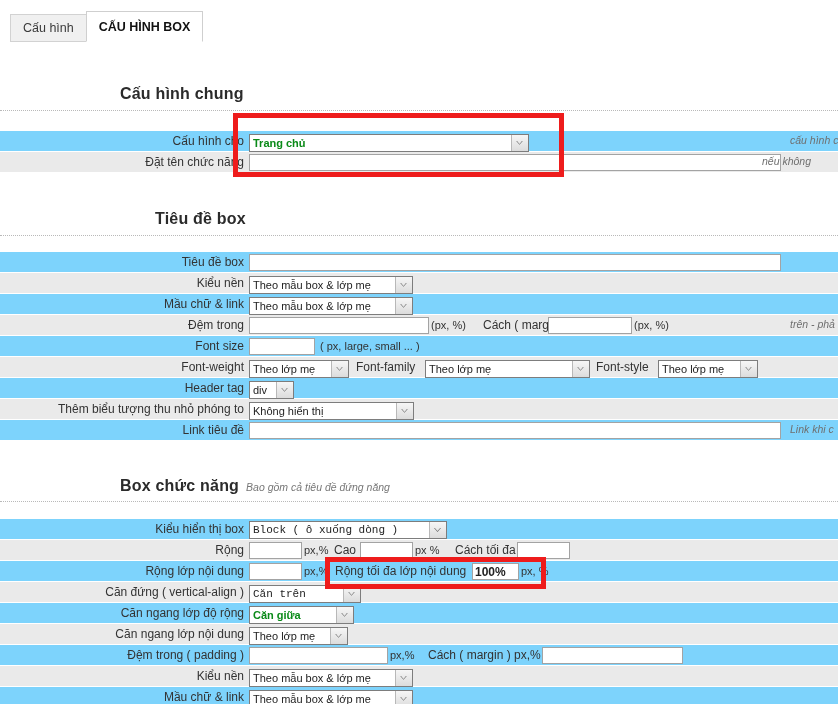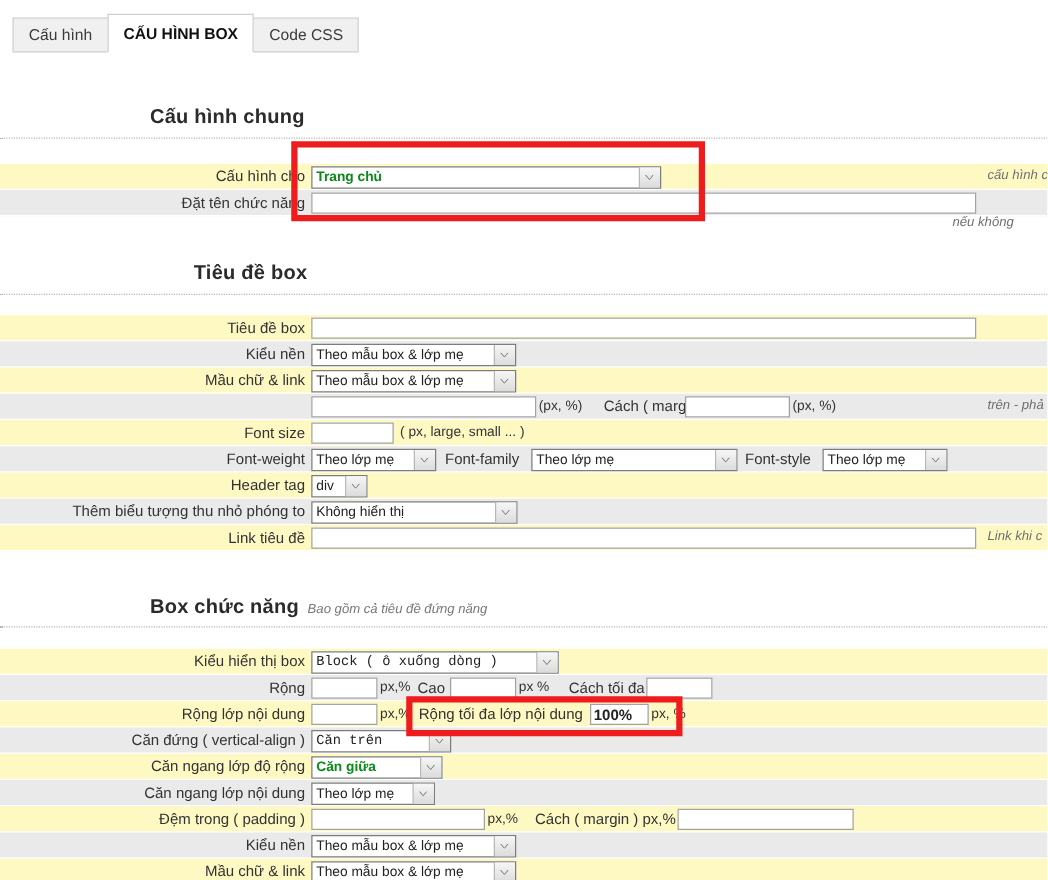--- a/index.html
+++ b/index.html
@@ -54,21 +54,21 @@
     position: absolute; left: 0; width: 838px; height: 0;
     border-top: 1px dotted #b9b9b9;
   }
 
   
   .rows { position: absolute; left: 0; width: 838px; }
   .row {
     position: relative;
     height: 21px;
     width: 838px;
-    background: #fef9c3;
+    background: #7dd3fc;
     border-bottom: 1px solid #ffffff;
   }
   .row.alt { background: #eaeaea; }
   .lblwrap {
     position: absolute; left: 0; top: 0; width: 248px; height: 21px;
     text-align: right; line-height: 20px;
     font-size: 12px; color: #333; white-space: nowrap;
     padding-right: 4px;
     overflow: visible;
   }
@@ -151,21 +151,20 @@
   }
 </style>
 </head>
 <body>
 
 <div class="page">
 
   <div class="tabbar">
     <div class="tab">Cấu hình</div>
     <div class="tab active">CẤU HÌNH BOX</div>
-    <div class="tab">Code CSS</div>
   </div>
 
   <div class="sec-head" style="left:120px; top:85px;">Cấu hình chung</div>
   <div class="divider" style="top:110px;"></div>
 
   <div class="rows" style="top:131px;">
 
     <div class="row">
       <div class="lblwrap">Cấu hình cho</div>
       <div class="ctl" style="left:249px;">
@@ -173,21 +172,21 @@
           <span class="sv green">Trang chủ</span>
           <span class="arw"></span>
         </div>
       </div>
       <div class="hint" style="left:790px;">cấu hình c</div>
     </div>
 
     <div class="row alt">
       <div class="lblwrap">Đặt tên chức năng</div>
       <input class="txt ctl" style="left: 249px; width: 532px;" type="text" value="">
-      <div class="hint" style="left:762px;margin-top:17px;">nếu không</div>
+      <div class="hint" style="left:762px;">nếu không</div>
     </div>
   </div>
 
   <div class="sec-head" style="left:155px; top:210px;">Tiêu đề box</div>
   <div class="divider" style="top:235px;"></div>
 
   <div class="rows" style="top:252px;">
 
     <div class="row">
       <div class="lblwrap">Tiêu đề box</div>
@@ -208,20 +207,21 @@
       <div class="lblwrap">Mầu chữ &amp; link</div>
       <div class="ctl" style="left:249px;">
         <div class="sel" style="width:164px;">
           <span class="sv">Theo mẫu box &amp; lớp mẹ</span>
           <span class="arw"></span>
         </div>
       </div>
     </div>
 
     <div class="row alt">
+      <div class="lblwrap">Đệm trong</div>
       <input class="txt ctl" style="left: 249px; width: 180px;" type="text" value="">
       <div class="unit" style="left:431px;">(px, %)</div>
       <div class="inline-lbl" style="left:483px;">Cách ( margin )</div>
       <input class="txt ctl" style="left: 548px; width: 84px;" type="text" value="">
       <div class="unit" style="left:634px;">(px, %)</div>
       <div class="hint" style="left:790px;">trên - phả</div>
     </div>
 
     <div class="row">
       <div class="lblwrap">Font size</div>

